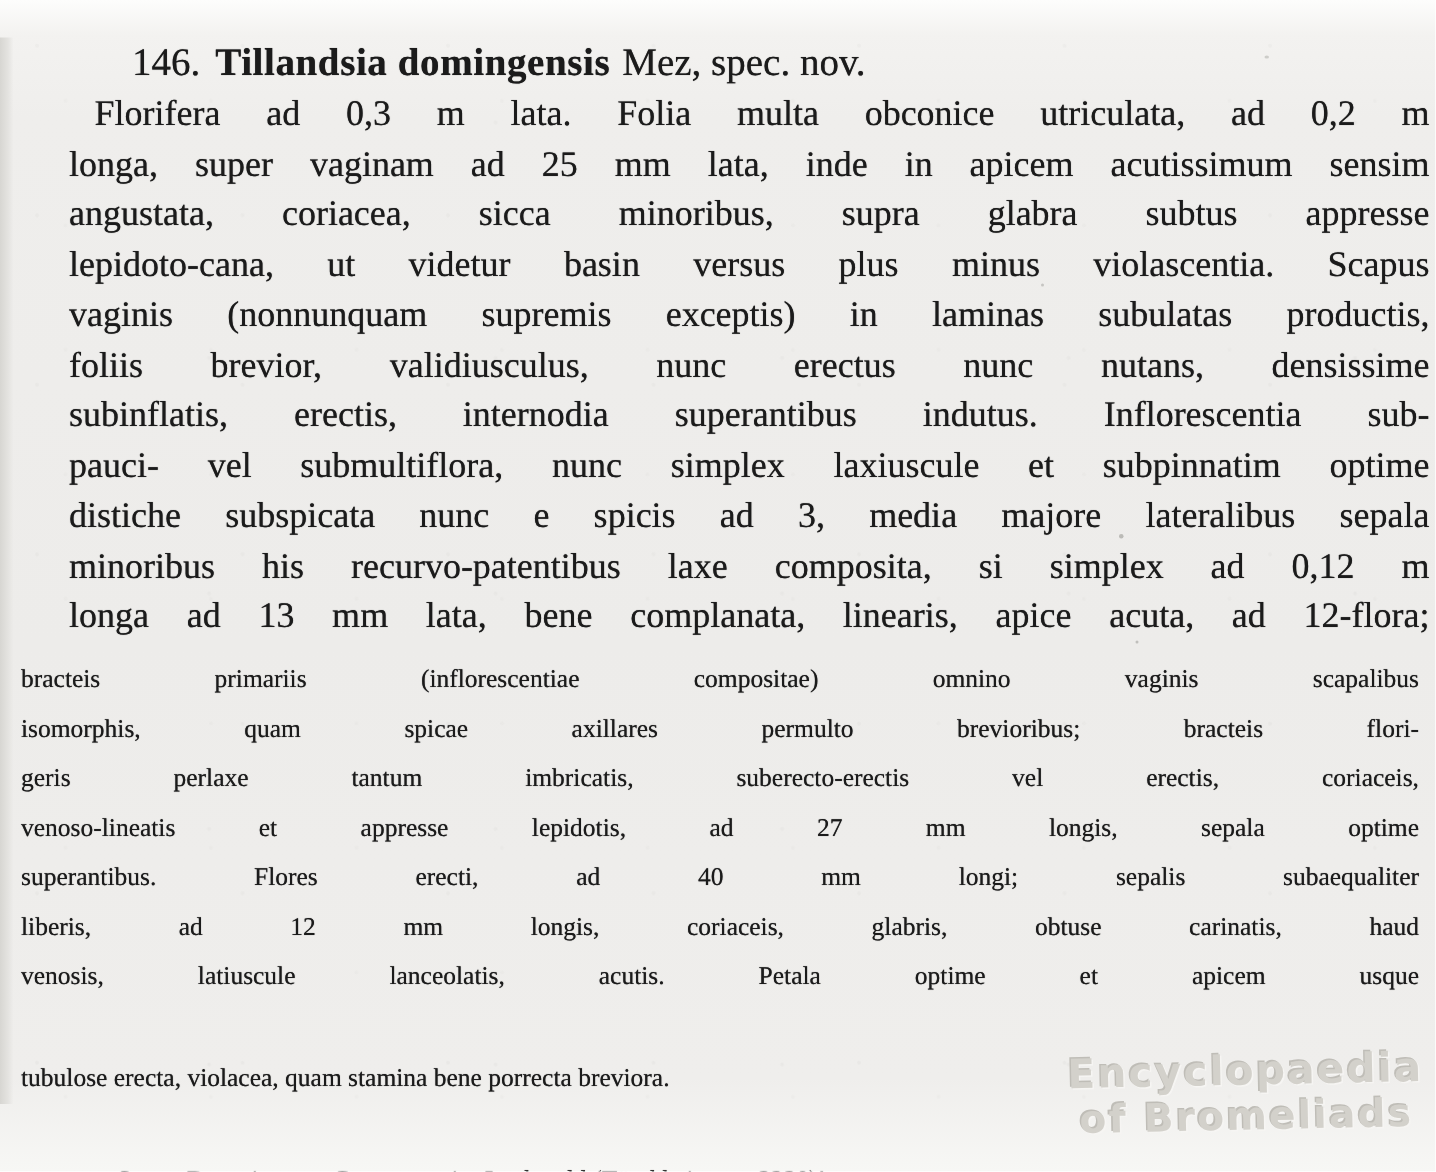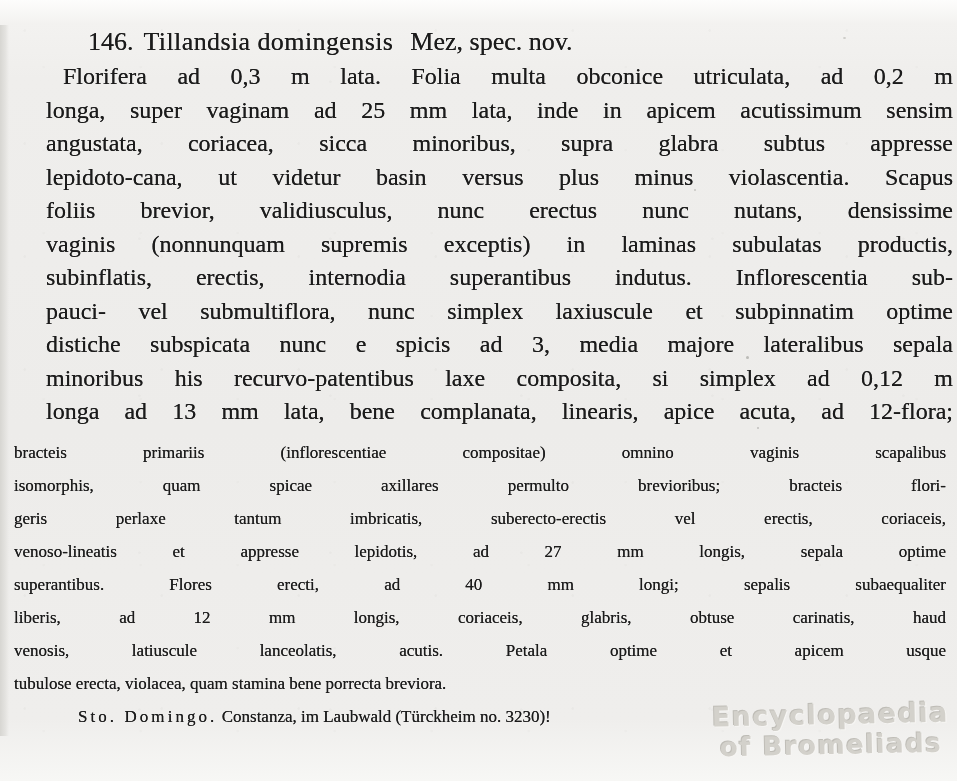--- a/index.html
+++ b/index.html
@@ -24,27 +24,27 @@
       radial-gradient(circle at 45% 81%,rgba(60,60,55,.04) 1px,transparent 1.6px);
     background-size:137px 113px,191px 157px,97px 83px;
   }
   .speck{position:absolute;background:#8a8a84;border-radius:50%;}
   .ink{text-shadow:0 0 .5px rgba(25,25,25,.85);}
   .heading{
     position:absolute;left:30px;top:26px;width:907px;
     font-size:26px;line-height:31px;white-space:nowrap;z-index:2;
   }
   .heading .num{padding-left:58px;margin-right:10px;text-align:center;}
-  .heading .species{font-weight:normal;letter-spacing:.4px;margin-right:17px;}
+  .heading .species{font-weight:bold;letter-spacing:.4px;margin-right:8px;}
   .para{position:absolute;z-index:2;}
   .para1{left:46px;top:60px;width:907px;font-size:24px;line-height:33.5px;}
   .para2{left:14px;top:436px;width:932px;font-size:17px;line-height:33px;}
   .line{text-align:justify;text-align-last:justify;}
   .para1 .line:first-child{padding-left:17px;}
-  .plain{text-align:center;text-align-last:left;}
+  .plain{text-align:center;text-align-last:left;margin-top:35px;}
   .locality{padding-left:64px;}
   .sp{letter-spacing:.18em;}
   .watermark{
     position:absolute;right:8px;bottom:20px;z-index:1;
     font-family:"DejaVu Sans","Liberation Sans",sans-serif;
     font-weight:bold;text-align:center;line-height:31px;
     color:#d3d1cb;letter-spacing:1.5px;transform:rotate(-1.2deg);
     text-shadow:-1px -1px 0 #bfbdb7,1px 1px 0 #f6f5f3;
   }
   .watermark .wm1{font-size:27px;}
@@ -60,22 +60,22 @@
 
   <div class="heading ink">
     <span class="num">146.</span><span class="species">Tillandsia domingensis</span><span>Mez, spec. nov.</span>
   </div>
 
   <div class="para para1 ink">
       <div class="line">Florifera ad 0,3 m lata.  Folia multa obconice utriculata, ad 0,2 m</div>
       <div class="line">longa, super vaginam ad 25 mm lata, inde in apicem acutissimum sensim</div>
       <div class="line">angustata, coriacea, sicca minoribus, supra glabra subtus appresse</div>
       <div class="line">lepidoto-cana, ut videtur basin versus plus minus violascentia.  Scapus</div>
+      <div class="line">vaginis (nonnunquam supremis exceptis) in laminas subulatas productis,</div>
       <div class="line">foliis brevior, validiusculus, nunc erectus nunc nutans, densissime</div>
-      <div class="line">vaginis (nonnunquam supremis exceptis) in laminas subulatas productis,</div>
       <div class="line">subinflatis, erectis, internodia superantibus indutus.  Inflorescentia sub-</div>
       <div class="line">pauci- vel submultiflora, nunc simplex laxiuscule et subpinnatim optime</div>
       <div class="line">distiche subspicata nunc e spicis ad 3, media majore lateralibus sepala</div>
       <div class="line">minoribus his recurvo-patentibus laxe composita, si simplex ad 0,12 m</div>
       <div class="line">longa ad 13 mm lata, bene complanata, linearis, apice acuta, ad 12-flora;</div>
     </div>
 
   <div class="para para2 ink">
     <div>
         <div class="line">bracteis primariis (inflorescentiae compositae) omnino vaginis scapalibus</div>

